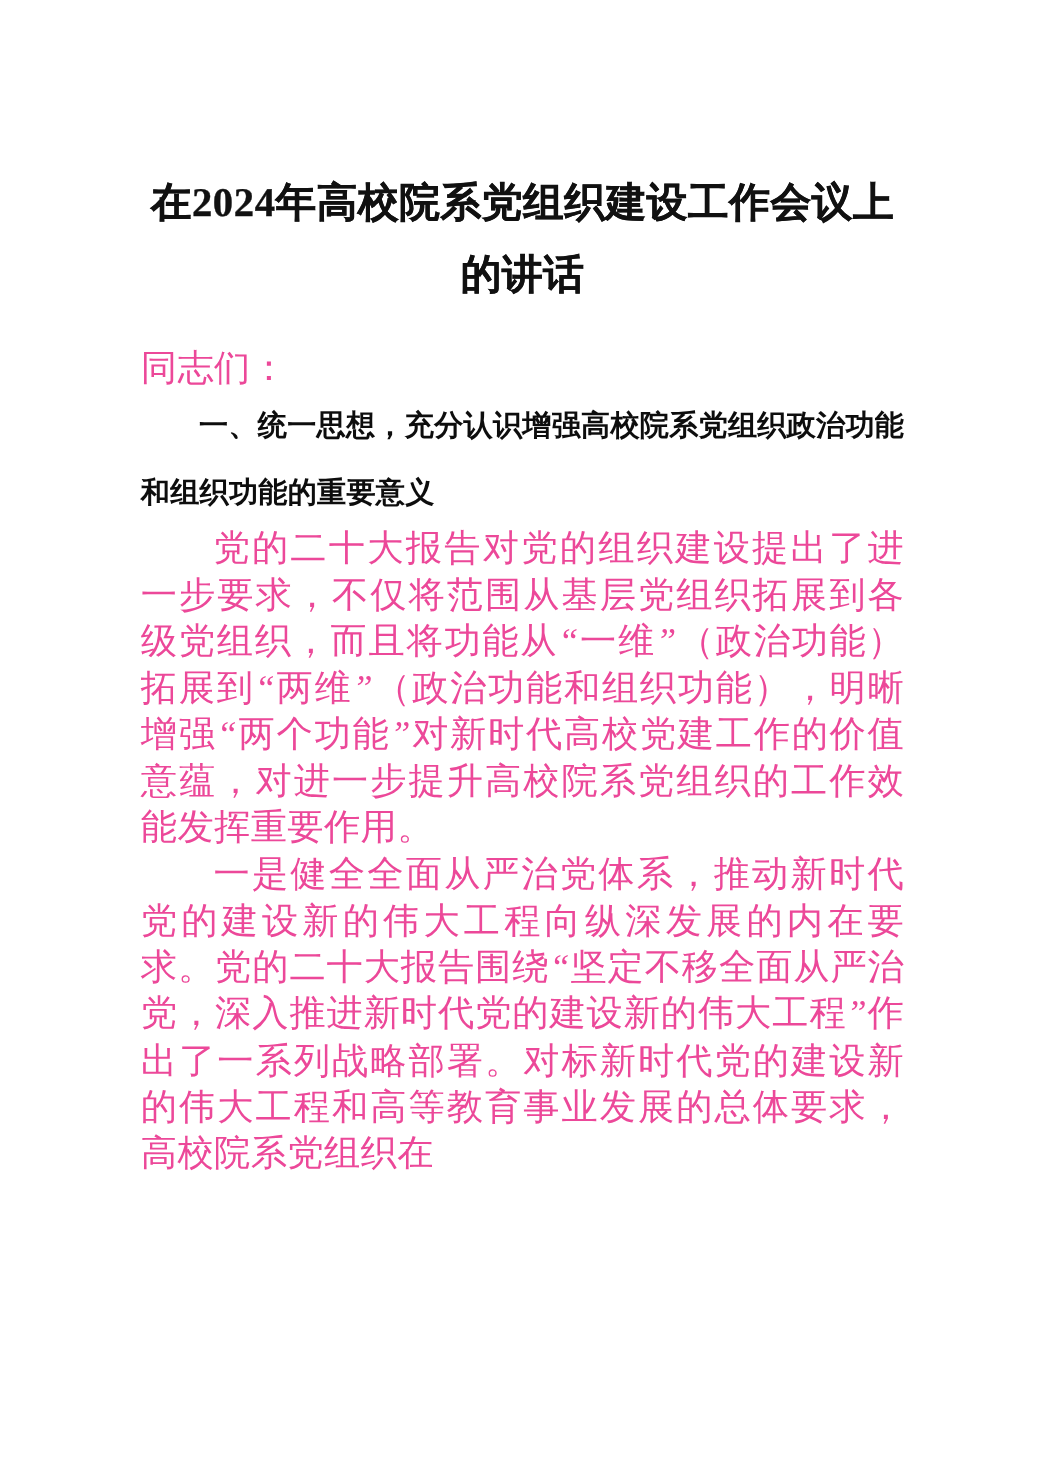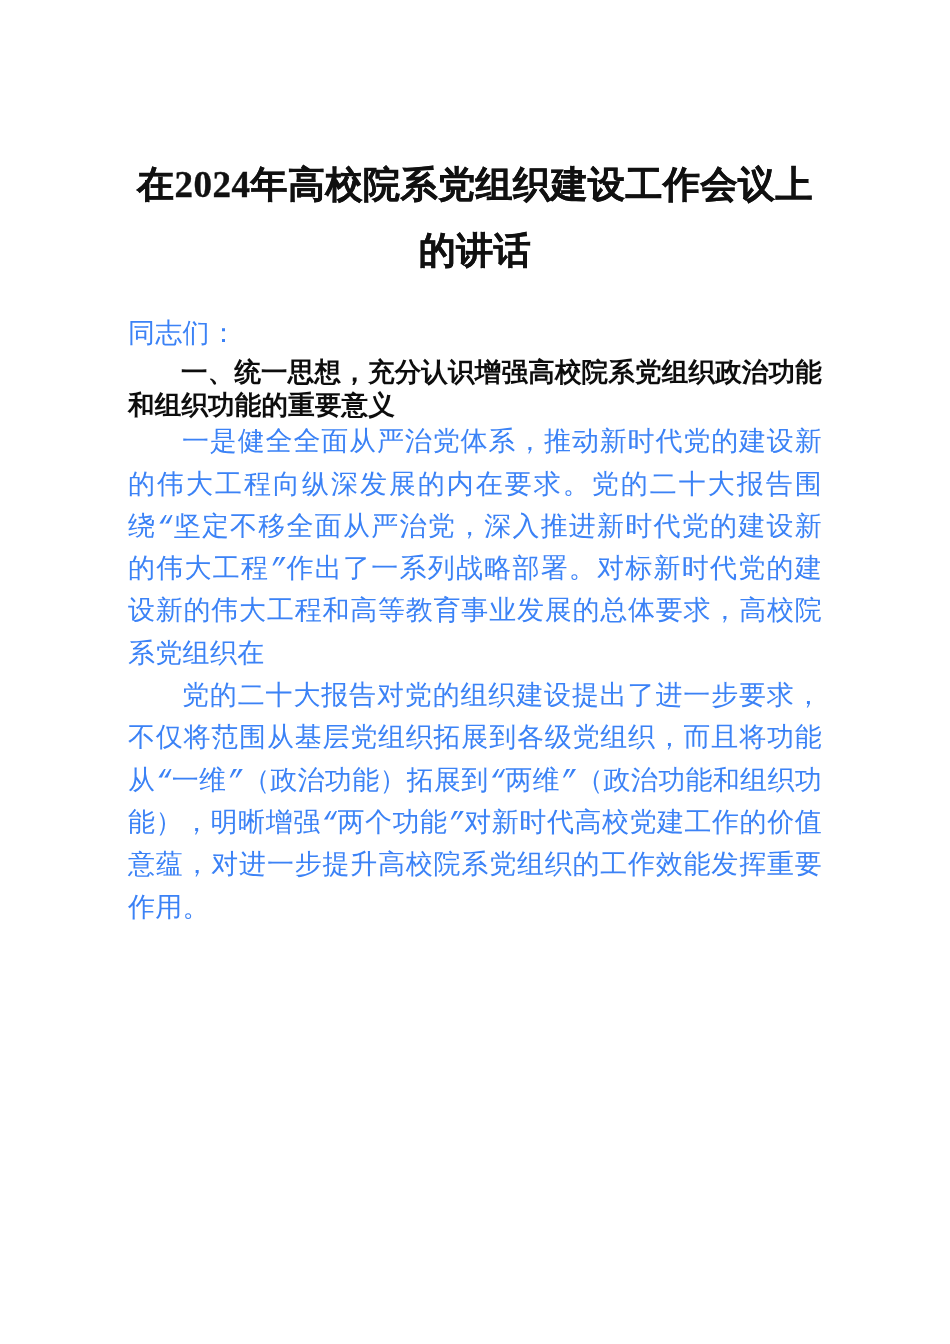--- a/index.html
+++ b/index.html
@@ -50,28 +50,28 @@
   }
 
   
   .body-block {
     margin: 0;
     padding-top: 30px;
   }
 
   p.para {
     margin: 0;
-    font-family: Liberation Mono, monospace;
-    font-size: 27px;
+    font-family: Liberation Serif, serif;
+    font-size: 33px;
     line-height: 42.3px;
     text-align: justify;
     text-justify: inter-ideograph;
     text-align-last: left;
     letter-spacing: 0.3px;
-    color: #3b82f6;
+    color: #ec4899;
     font-style: italic;
     font-synthesis: none;
   }
 
   p.para.indent {
     text-indent: 2em;
   }
 
   p.para.salutation {
     text-indent: 0;
@@ -82,21 +82,21 @@
     font-weight: bold;
     font-style: italic;
   }
 
   
   h2.section-heading {
     margin: 0;
     padding: 0;
     font-family: "Liberation Sans", "DejaVu Sans", sans-serif;
     font-size: 26.5px;
-    line-height: 33px;
+    line-height: 61px;
     font-weight: bold;
     text-indent: 2em;
     text-align: justify;
     text-justify: inter-ideograph;
     text-align-last: left;
     letter-spacing: 0.2px;
     color: #0d0d0d;
   }
 </style>
 </head>
@@ -109,19 +109,19 @@
       <span>在2024年高校院系党组织建设工作会议上</span><span>的讲话</span>
     </h1>
 
     <div class="body-block">
 
       <p class="para salutation">同志们：</p>
 
 
       <h2 class="section-heading">一、统一思想，充分认识增强高校院系党组织政治功能和组织功能的重要意义</h2>
 
+      <p class="para indent">党的二十大报告对党的组织建设提出了进一步要求，不仅将范围从基层党组织拓展到各级党组织，而且将功能从“一维”（政治功能）拓展到“两维”（政治功能和组织功能），明晰增强“两个功能”对新时代高校党建工作的价值意蕴，对进一步提升高校院系党组织的工作效能发挥重要作用。</p>
+
       <p class="para indent"><span class="lead-bold">一是健全全面从严治党体系，推动新时代党的建设新的伟大工程向纵深发展的内在要求。</span><span>党的二十大报告围绕“坚定不移全面从严治党，深入推进新时代党的建设新的伟大工程”作出了一系列战略部署。对标新时代党的建设新的伟大工程和高等教育事业发展的总体要求，高校院系党组织在</span></p>
-
-      <p class="para indent">党的二十大报告对党的组织建设提出了进一步要求，不仅将范围从基层党组织拓展到各级党组织，而且将功能从“一维”（政治功能）拓展到“两维”（政治功能和组织功能），明晰增强“两个功能”对新时代高校党建工作的价值意蕴，对进一步提升高校院系党组织的工作效能发挥重要作用。</p>
 
     </div>
   </div>
 </div>
 
 </body></html>

